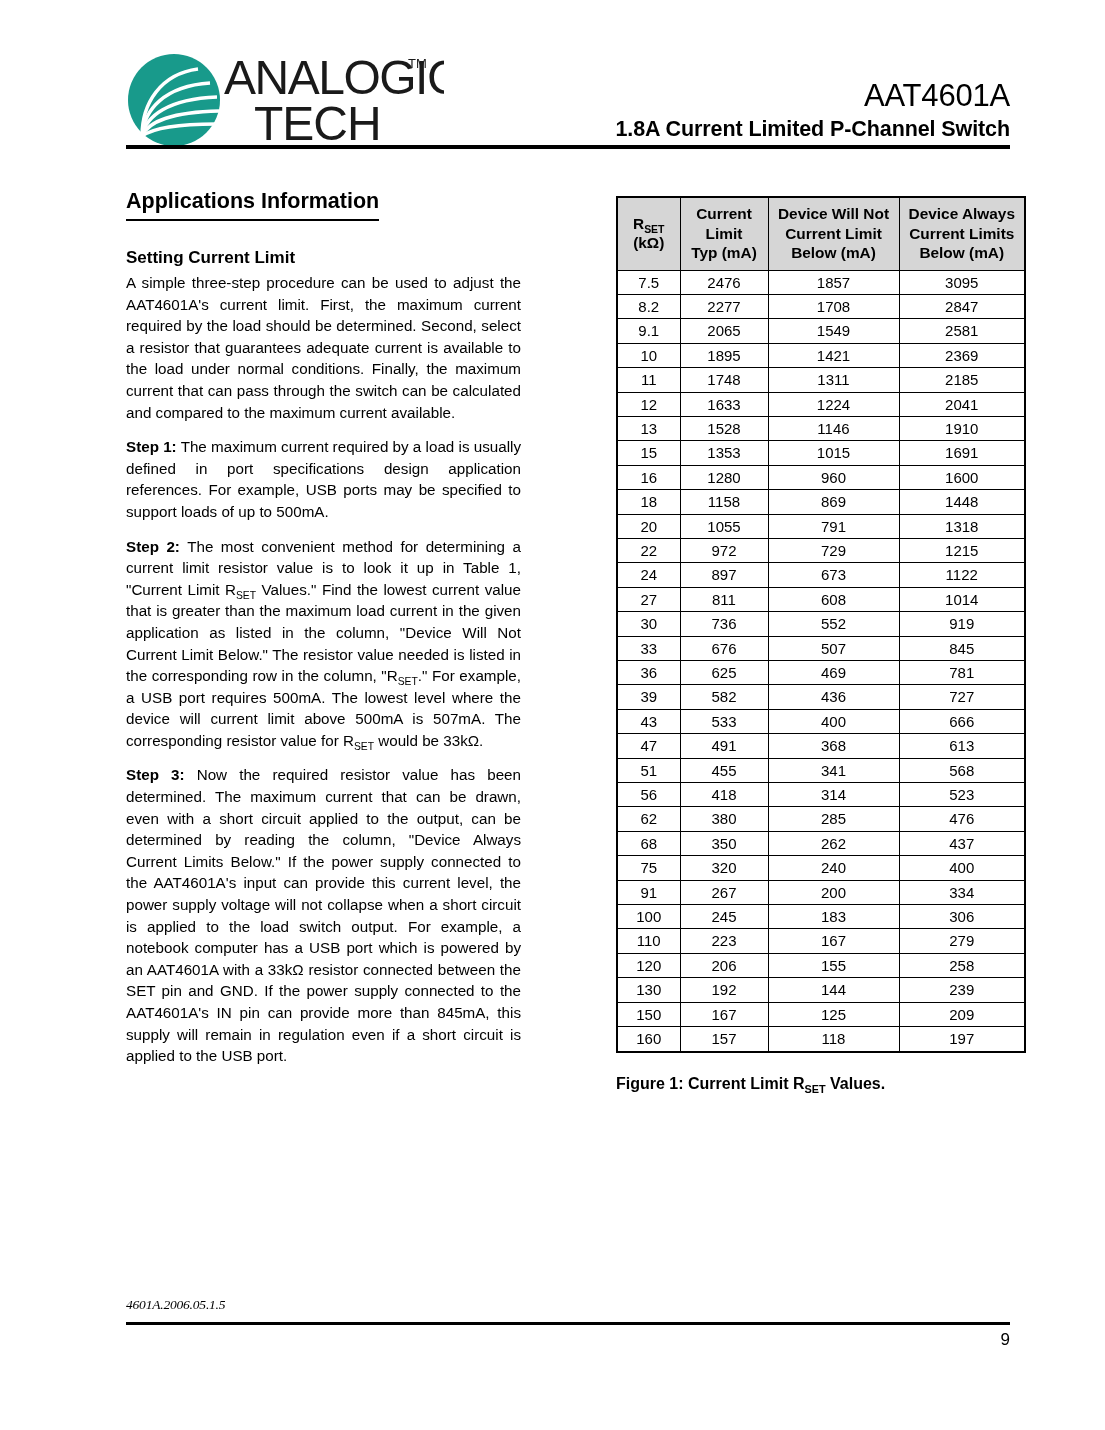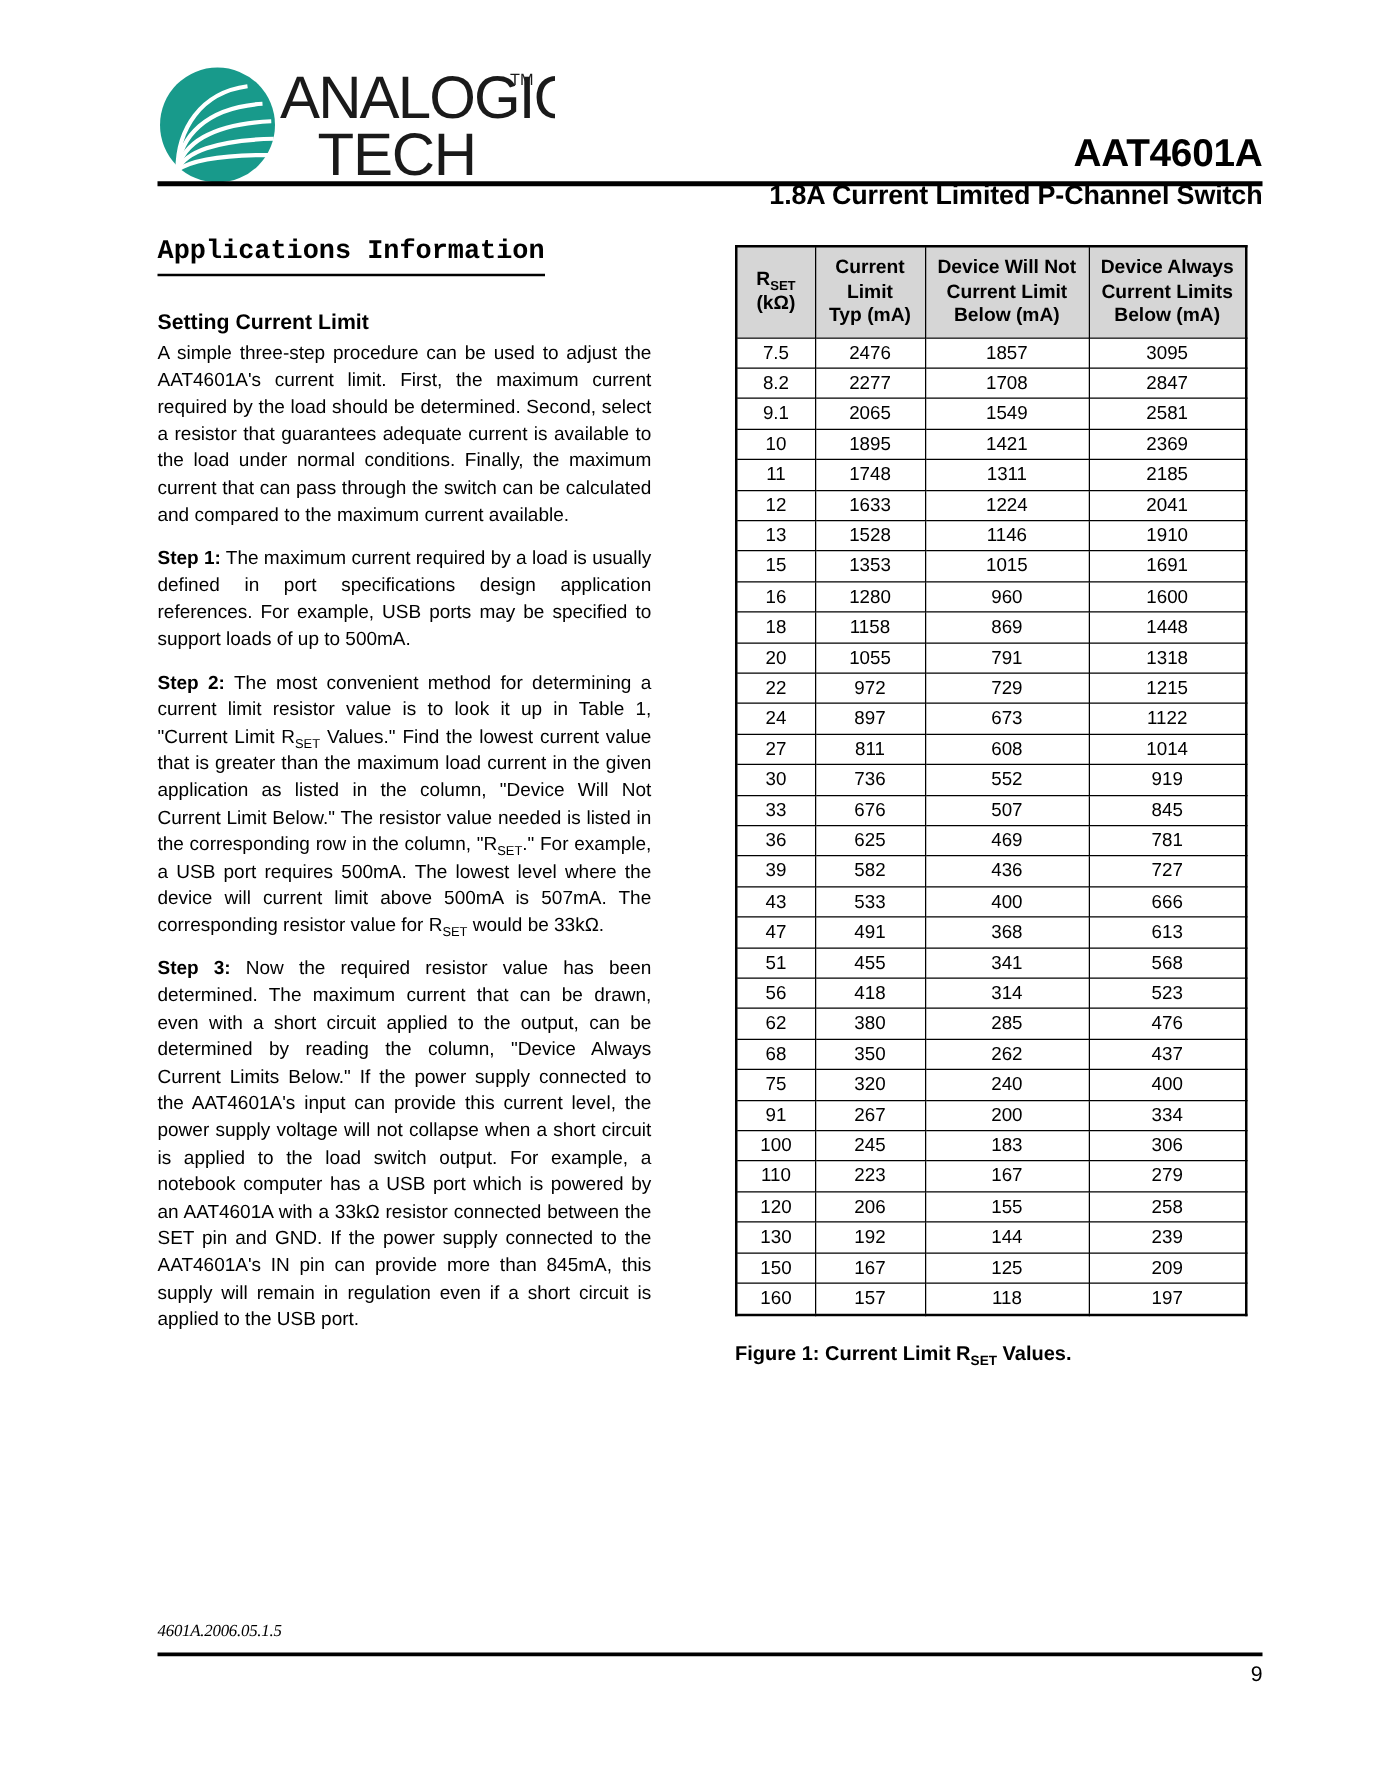--- a/index.html
+++ b/index.html
@@ -53,24 +53,23 @@
   }
   .title-block {
     position: absolute;
     right: 0px;
     top: 38px;
     text-align: right;
     width: 700px;
   }
   .title-main {
     font-size: 31px;
-    font-weight: bold;
+    font-weight: normal;
     line-height: 36px;
     letter-spacing: -0.2px;
-    margin-top: 27px;
   }
   .title-sub {
     font-size: 21.5px;
     font-weight: bold;
     line-height: 28px;
     margin-top: 1px;
     letter-spacing: -0.1px;
   }
   .rule-top {
     position: absolute;
@@ -83,34 +82,33 @@
 
   
   .col-left {
     position: absolute;
     left: 126px;
     top: 188px;
     width: 412px;
   }
   .col-right {
     position: absolute;
-    left: 588px;
+    left: 616px;
     top: 196px;
     width: 408px;
   }
 
   h1.app-info {
     font-size: 21.5px;
     font-weight: bold;
     margin: 0 0 6px 0;
     padding: 0 0 5px 0;
     border-bottom: 2.5px solid #000;
     display: inline-block;
     line-height: 26px;
-    font-family: Liberation Mono, monospace;
   }
   h2.sub-head {
     font-size: 17px;
     font-weight: bold;
     margin: 20px 0 3px 0;
     line-height: 22px;
   }
   p.body {
     font-size: 15.2px;
     line-height: 21.6px;

